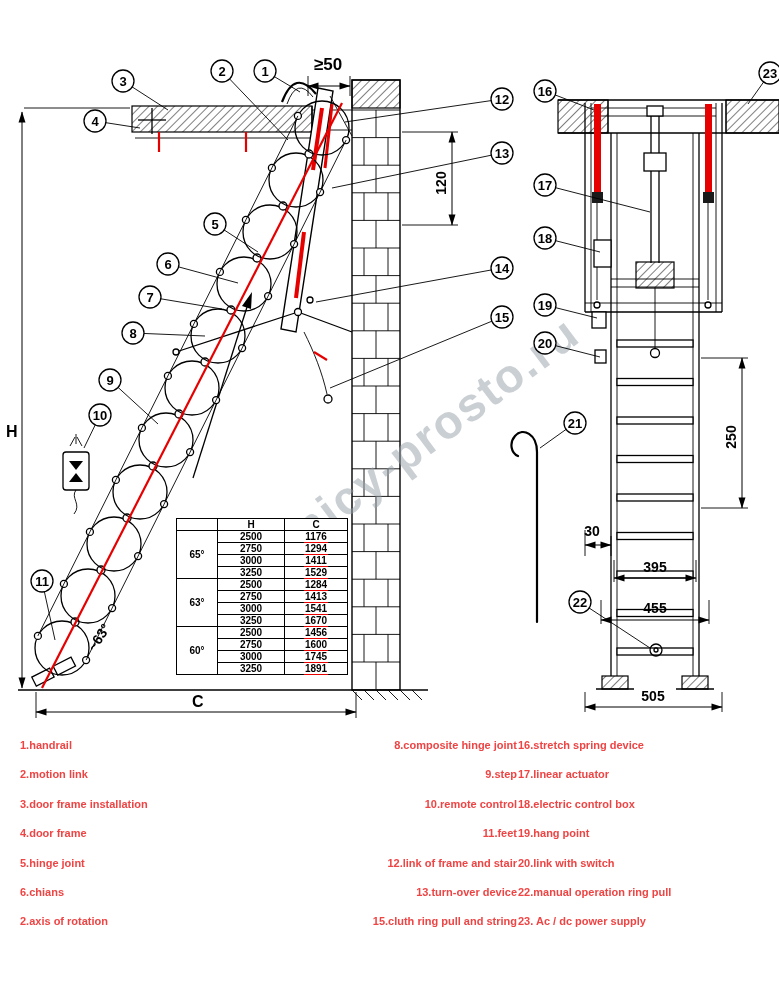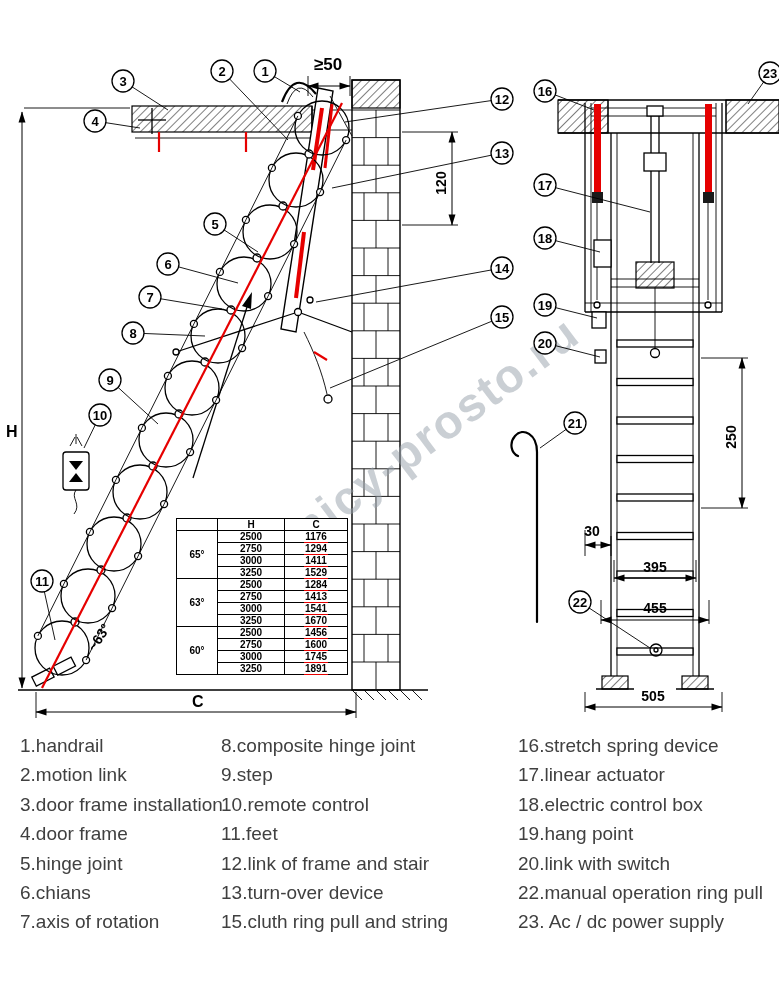--- a/index.html
+++ b/index.html
@@ -33,23 +33,23 @@
            padding:0 3px;height:11px;line-height:11px;color:#000;}
   .spec td.angle{width:34px;}
   .spec td.h-cell{width:60px;}
   .spec td.c-cell{width:56px;}
   .spec .c-val{border-bottom:1px solid #e60000;padding:0 1px;margin-top:42px;}
 
   
   .legend{position:absolute;left:0;top:731px;width:779px;z-index:2;}
   .legend-col{position:absolute;top:0;}
   #legend-col-0{left:20px;width:198px;}
-  #legend-col-1{left:221px;width:296px;}
+  #legend-col-1{left:221px;width:296px;text-align:right;}
   #legend-col-2{left:518px;width:259px;}
-  .legend-item{font-weight:normal;font-size:19px;line-height:29.4px;white-space:nowrap;color:#404040;}
+  .legend-item{font-weight:bold;font-size:11px;line-height:29.4px;white-space:nowrap;color:#ef4444;}
 </style>
 </head>
 <body>
 
 <div class="stage">
 
   <svg width="779" height="985" viewBox="0 0 779 985">
     <defs>
       <marker id="ah" markerWidth="12" markerHeight="8" refX="11" refY="4" orient="auto-start-reverse" markerUnits="userSpaceOnUse">
         <path d="M0.5,0.5 L11.5,4 L0.5,7.5 z" fill="#000"></path>
@@ -517,21 +517,21 @@
 
   
   <div class="legend">
     <div class="legend-col" id="legend-col-0">
         <div class="legend-item">1.handrail</div>
         <div class="legend-item">2.motion link</div>
         <div class="legend-item">3.door frame installation</div>
         <div class="legend-item">4.door frame</div>
         <div class="legend-item">5.hinge joint</div>
         <div class="legend-item">6.chians</div>
-        <div class="legend-item">7.axis of rotation</div>
+        <div class="legend-item">2.axis of rotation</div>
       </div>
     <div class="legend-col" id="legend-col-1">
         <div class="legend-item">8.composite hinge joint</div>
         <div class="legend-item">9.step</div>
         <div class="legend-item">10.remote control</div>
         <div class="legend-item">11.feet</div>
         <div class="legend-item">12.link of frame and stair</div>
         <div class="legend-item">13.turn-over device</div>
         <div class="legend-item">15.cluth ring pull and string</div>
       </div>

